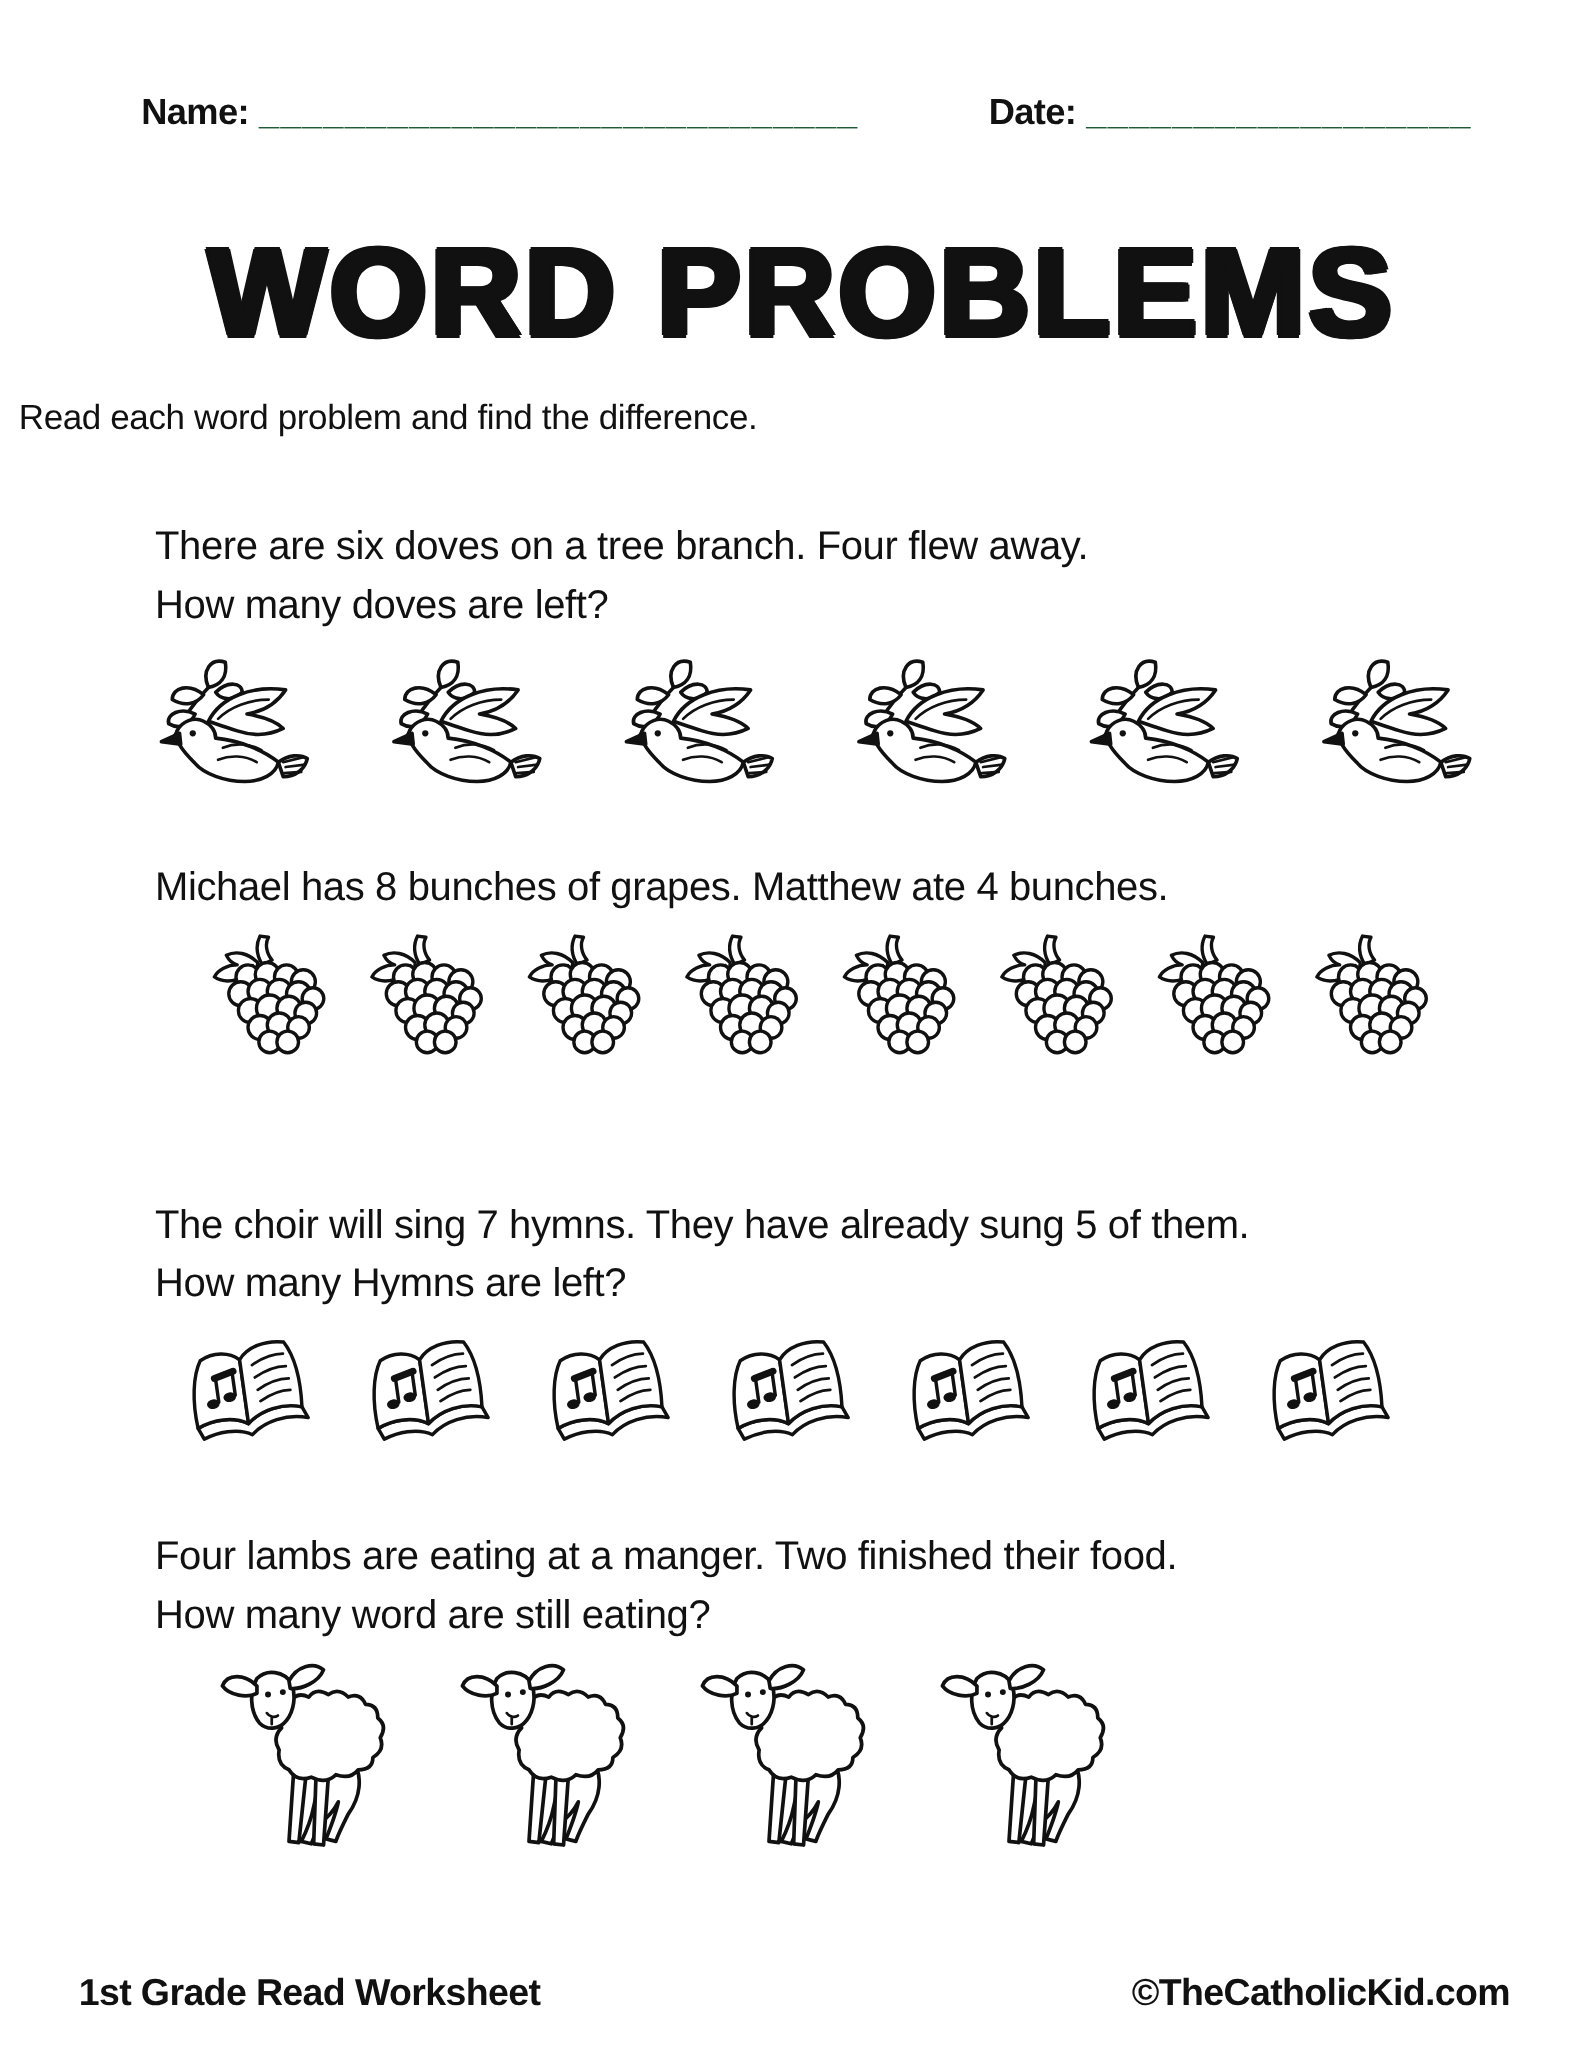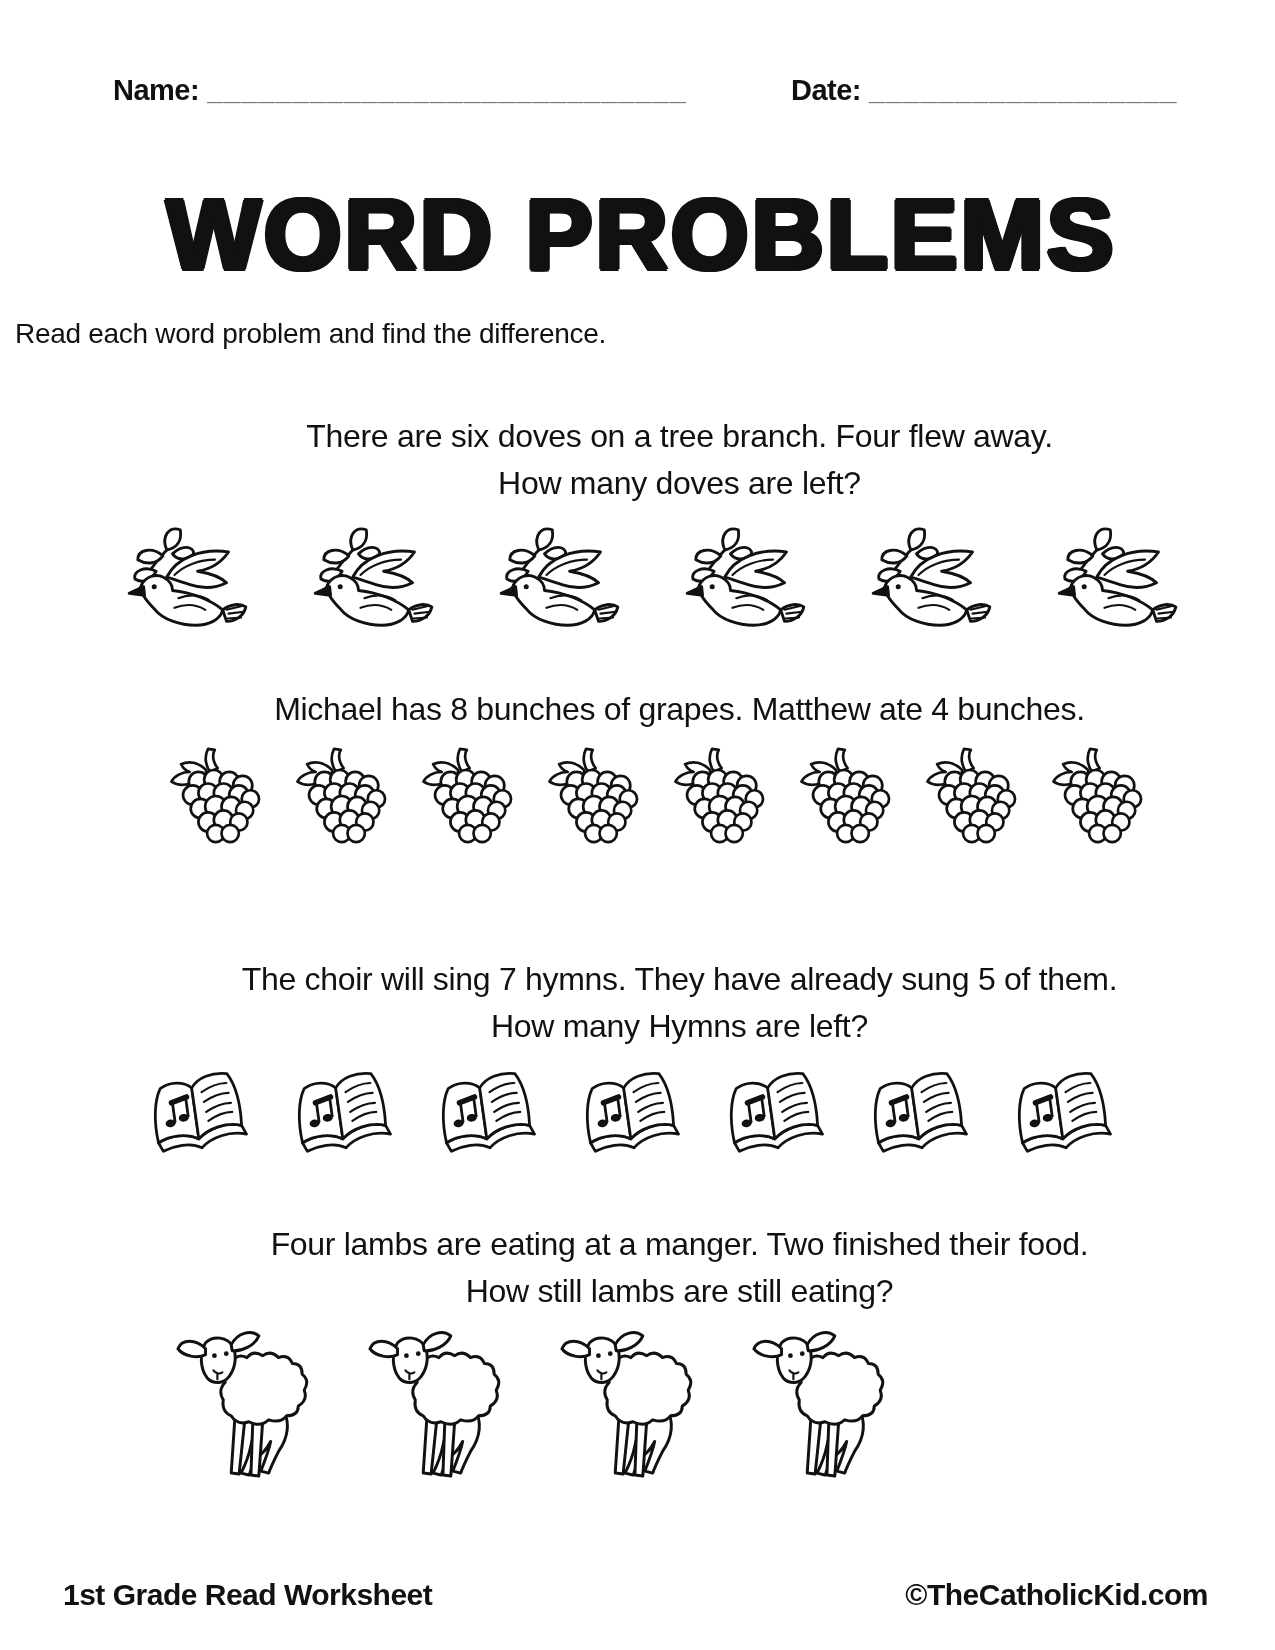--- a/index.html
+++ b/index.html
@@ -8,38 +8,38 @@
     width:1275px;height:1650px;
     background:#ffffff;
     font-family:"Liberation Sans", sans-serif;
     color:#111;
     overflow:hidden;
   }
   
   .header-row{position:absolute;top:74px;left:113px;right:110px;height:40px;}
   .field{position:absolute;top:0;white-space:nowrap;font-size:29px;}
   .field .lbl{font-weight:bold;letter-spacing:-0.5px;}
-  .field .line{font-weight:bold;letter-spacing:1px;color:#737373;}
+  .field .line{font-weight:bold;letter-spacing:1px;color:#14532d;}
   #name-field{left:0;}
   #date-field{left:678px;}
   
   .title{
     position:absolute;top:178px;left:0;width:100%;
     text-align:center;font-size:100px;line-height:1.05;
     font-weight:bold;letter-spacing:3px;
     text-shadow:3px 0 currentColor,-3px 0 currentColor,0 2px currentColor,0 -2px currentColor,
                 2px 2px currentColor,-2px 2px currentColor,2px -2px currentColor,-2px -2px currentColor;
     margin:4px;
   }
   .subtitle{
     position:absolute;top:303px;left:0;width:100%;
     text-align:left;font-size:28px;margin:15px;letter-spacing:-0.3px;
   }
   
-  .problem{position:absolute;left:124px;right:40px;text-align:center;}
+  .problem{position:absolute;left:124px;right:40px;}
   #s1{top:413px}
   #s2{top:686px}
   #s3{top:956px}
   #s4{top:1221px}
   .q{font-size:32px;line-height:47px;margin:0;letter-spacing:-0.3px;}
   .icon-row{display:flex;align-items:flex-end;}
   #s1 .icon-row{margin-top:16px;gap:60px;}
   #s2 .icon-row{margin-top:12px;gap:12px;padding-left:28px;}
   #s3 .icon-row{margin-top:18px;gap:28px;padding-left:16px;}
   #s4 .icon-row{margin-top:10px;gap:44px;padding-left:48px;}
@@ -235,21 +235,21 @@
         </svg>
         <svg class="pic pic-hymnal">
           <use href="#icon-hymnal"></use>
         </svg>
       </div>
   </section>
 
   <section class="problem" id="s4">
     <p class="q">
       <span>Four lambs are eating at a manger. Two finished their food.</span><br>
-      <span>How still lambs are still eating?</span>
+      <span>How many word are still eating?</span>
     </p>
     <div class="icon-row">
         <svg class="pic pic-lamb">
           <use href="#icon-lamb"></use>
         </svg>
         <svg class="pic pic-lamb">
           <use href="#icon-lamb"></use>
         </svg>
         <svg class="pic pic-lamb">
           <use href="#icon-lamb"></use>

